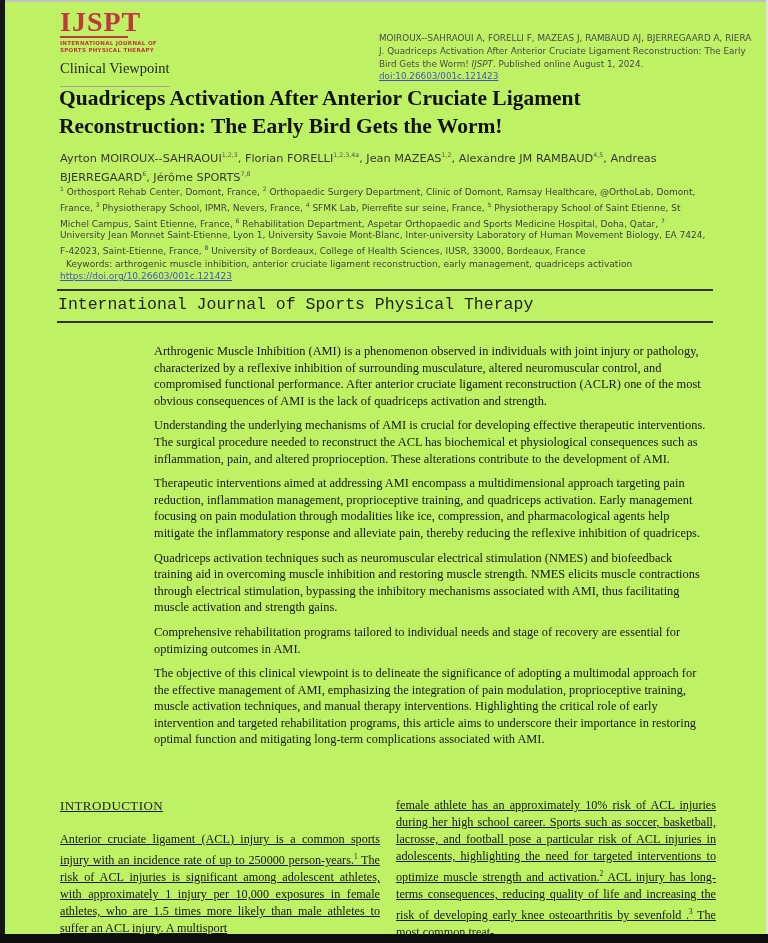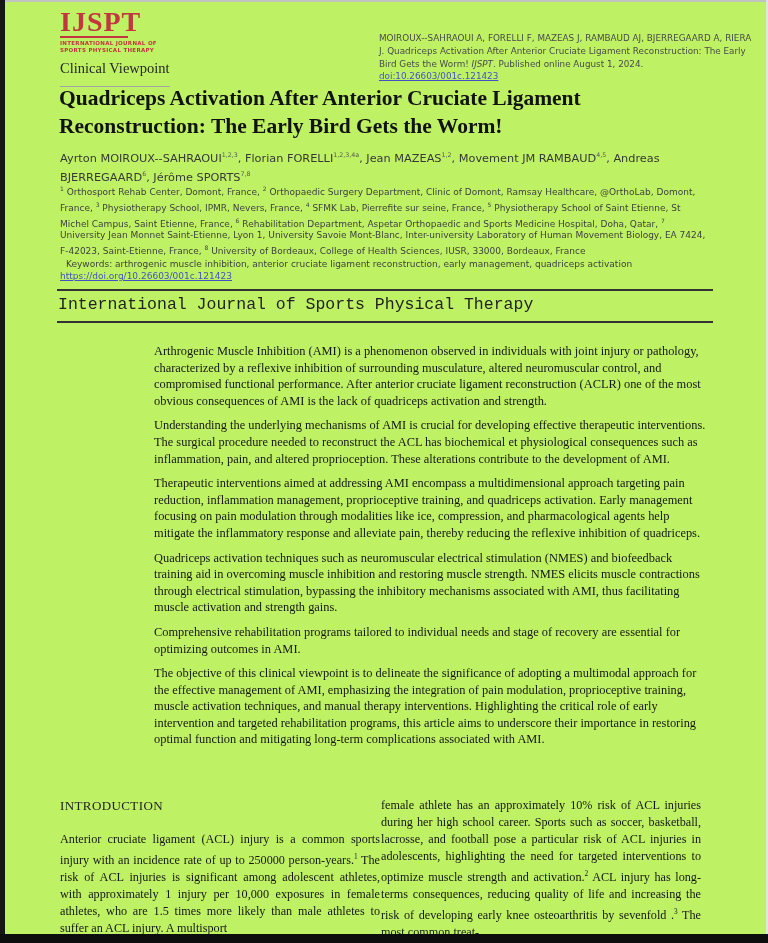--- a/index.html
+++ b/index.html
@@ -49,21 +49,21 @@
   .rule-1{top:289px;}
   .rule-2{top:321px;}
 
   .banner{position:absolute;left:58px;top:295px;margin:0;font-size:16.5px;
           font-weight:normal;color:#222;font-family:Liberation Mono, monospace;}
 
   .abstract{position:absolute;left:146px;top:335px;width:570px;height:458px;overflow:hidden;
             font-size:12.4px;line-height:16.6px;color:#161616;}
   .abstract p{margin:8px;}
 
-  .intro{position:absolute;left:60px;top:797px;width:656px;display:flex;gap:1px;}
+  .intro{position:absolute;left:60px;top:797px;width:656px;display:flex;gap:16px;text-decoration:underline;}
   .col{width:320px;font-size:12.2px;line-height:17px;color:#161616;text-align:justify;}
   .col p{margin:0;}
   .intro-heading{font-size:13px;font-weight:normal;letter-spacing:.4px;color:#222;
                  margin:0 0 17px 0;text-align:left;}
   .col sup{font-size:60%;}
 </style>
 </head>
 <body>
 
 <div class="page">
@@ -77,21 +77,21 @@
 
   <div class="citation">
     <span>MOIROUX--SAHRAOUI A, FORELLI F, MAZEAS J, RAMBAUD AJ, BJERREGAARD A, RIERA J. </span><span>Quadriceps Activation After Anterior Cruciate Ligament Reconstruction: The Early Bird Gets the Worm! </span><i>IJSPT</i><span>. Published online August 1, 2024. </span><a href="#">doi:10.26603/001c.121423</a>
   </div>
 
   <div class="category">Clinical Viewpoint</div>
 
   <h1 class="title">Quadriceps Activation After Anterior Cruciate Ligament Reconstruction: The Early Bird Gets the Worm!</h1>
 
   <p class="authors">
-    <span>Ayrton MOIROUX--SAHRAOUI</span><sup>1,2,3</sup><span>, </span><span>Florian FORELLI</span><sup>1,2,3,4a</sup><span>, </span><span>Jean MAZEAS</span><sup>1,2</sup><span>, </span><span>Movement JM RAMBAUD</span><sup>4,5</sup><span>, </span><span>Andreas BJERREGAARD</span><sup>6</sup><span>, </span><span>Jérôme SPORTS</span><sup>7,8</sup>
+    <span>Ayrton MOIROUX--SAHRAOUI</span><sup>1,2,3</sup><span>, </span><span>Florian FORELLI</span><sup>1,2,3,4a</sup><span>, </span><span>Jean MAZEAS</span><sup>1,2</sup><span>, </span><span>Alexandre JM RAMBAUD</span><sup>4,5</sup><span>, </span><span>Andreas BJERREGAARD</span><sup>6</sup><span>, </span><span>Jérôme SPORTS</span><sup>7,8</sup>
   </p>
 
   <p class="affiliations">
     <sup>1</sup><span> Orthosport Rehab Center, Domont, France, </span><sup>2</sup><span> Orthopaedic Surgery Department, Clinic of Domont, Ramsay Healthcare, @OrthoLab, Domont, France, </span><sup>3</sup><span> Physiotherapy School, IPMR, Nevers, France, </span><sup>4</sup><span> SFMK Lab, Pierrefite sur seine, France, </span><sup>5</sup><span> Physiotherapy School of Saint Etienne, St Michel Campus, Saint Etienne, France, </span><sup>6</sup><span> Rehabilitation Department, Aspetar Orthopaedic and Sports Medicine Hospital, Doha, Qatar, </span><sup>7</sup><span> University Jean Monnet Saint-Etienne, Lyon 1, University Savoie Mont-Blanc, Inter-university Laboratory of Human Movement Biology, EA 7424, F-42023, Saint-Etienne, France, </span><sup>8</sup><span> University of Bordeaux, College of Health Sciences, IUSR, 33000, Bordeaux, France</span>
   </p>
 
   <p class="keywords">Keywords: arthrogenic muscle inhibition, anterior cruciate ligament reconstruction, early management, quadriceps activation</p>
 
   <p class="doi"><a href="#">https://doi.org/10.26603/001c.121423</a></p>
 

